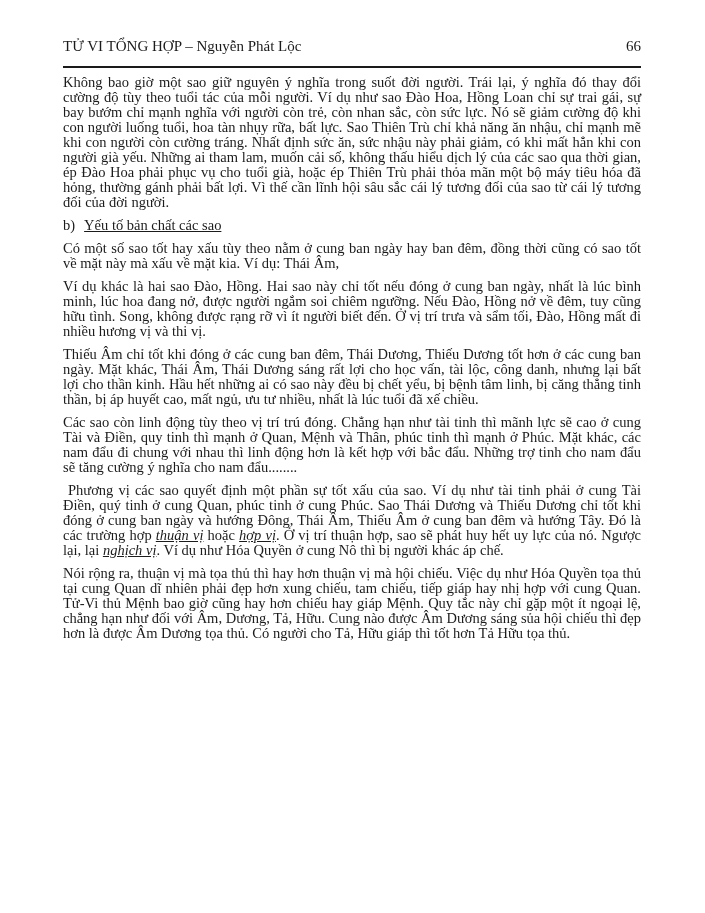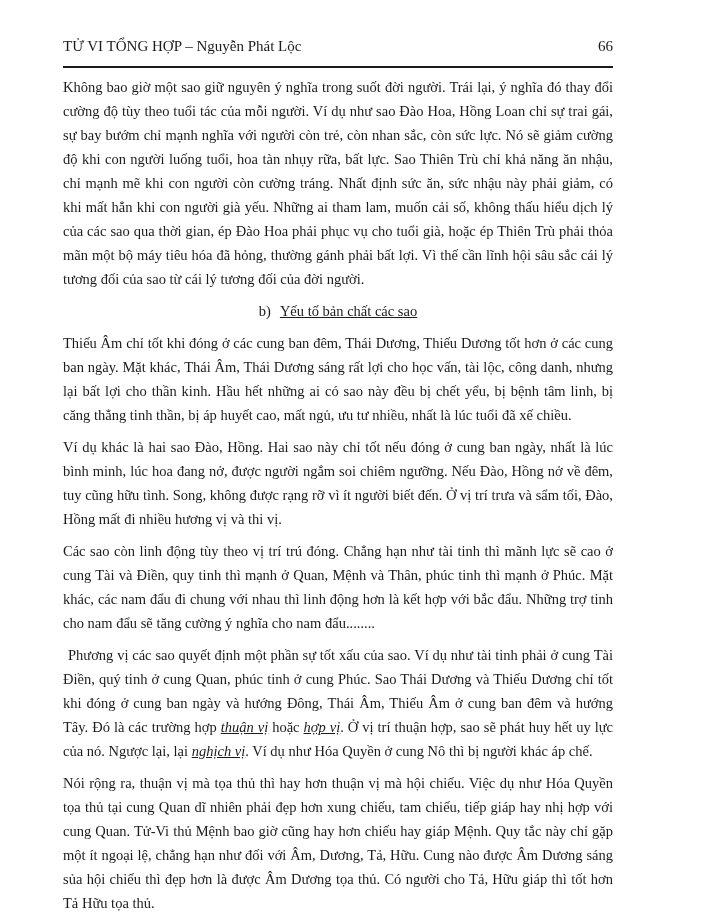--- a/index.html
+++ b/index.html
@@ -7,45 +7,45 @@
     padding: 0;
     background: #ffffff;
     width: 705px;
     height: 913px;
     overflow: hidden;
   }
   .page {
     box-sizing: border-box;
     width: 705px;
     height: 830px;
-    padding: 38px 92px 0 63px;
+    padding: 38px 64px 0 63px;
     background: #ffffff;
     color: #1b1b1b;
     font-family: "Liberation Serif", "DejaVu Serif", serif;
   }
   .page-header {
     display: flex;
     justify-content: space-between;
     align-items: baseline;
     font-size: 15px;
     margin-bottom: 11px;
   }
   .header-rule {
     border: none;
     border-top: 2px solid #1a1a1a;
     margin: 0 0 7px 0;
   }
   .body-text p {
     font-size: 14.5px;
-    line-height: 24px;
+    line-height: 15px;
     text-align: justify;
     margin: 0 0 8px 0;
   }
   .body-text p.section-heading {
-    text-align: center;
+    text-align: left;
     margin: 4px 0 8px 0;
   }
   .section-heading .marker {
     margin-right: 9px;
   }
   .section-heading .h-text {
     text-decoration: underline;
   }
   .iu {
     font-style: italic;
@@ -61,19 +61,20 @@
 
 <div class="page">
   <div class="page-header">
     <span>TỬ VI TỔNG HỢP – Nguyễn Phát Lộc</span>
     <span>66</span>
   </div>
   <hr class="header-rule">
   <div class="body-text">
       <p>Không bao giờ một sao giữ nguyên ý nghĩa trong suốt đời người.  Trái lại, ý nghĩa đó thay đổi cường độ tùy theo tuổi tác của mỗi người.  Ví dụ như sao Đào Hoa, Hồng Loan chỉ sự trai gái, sự bay bướm chỉ mạnh nghĩa với người còn trẻ, còn nhan sắc, còn sức lực.  Nó sẽ giảm cường độ khi con người luống tuổi, hoa tàn nhụy rữa, bất lực.  Sao Thiên Trù chỉ khả năng ăn nhậu, chỉ mạnh mẽ khi con người còn cường tráng.  Nhất định sức ăn, sức nhậu này phải giảm, có khi mất hẳn khi con người già yếu.  Những ai tham lam, muốn cải số, không thấu hiểu dịch lý của các sao qua thời gian, ép Đào Hoa phải phục vụ cho tuổi già, hoặc ép Thiên Trù phải thỏa mãn một bộ máy tiêu hóa đã hỏng, thường gánh phải bất lợi.  Vì thế cần lĩnh hội sâu sắc cái lý tương đối của sao từ cái lý tương đối của đời người.</p>
       <p class="section-heading"><span class="marker">b)</span><span class="h-text">Yếu tố bản chất các sao</span></p>
+      <p>Có một số sao tốt hay xấu tùy theo nằm ở cung ban ngày hay ban đêm, đồng thời cũng có sao tốt về mặt này mà xấu về mặt kia. Ví dụ: Thái Âm,</p>
+      <p>Ví dụ khác là hai sao Đào, Hồng. Hai sao này chỉ tốt nếu đóng ở cung ban ngày, nhất là lúc bình minh, lúc hoa đang nở, được người ngắm soi chiêm ngưỡng.  Nếu Đào, Hồng nở về đêm, tuy cũng hữu tình.  Song, không được rạng rỡ vì ít người biết đến.  Ở vị trí trưa và sẩm tối, Đào, Hồng mất đi nhiều hương vị và thi vị.</p>
       <p>Thiếu Âm chỉ tốt khi đóng ở các cung ban đêm, Thái Dương, Thiếu Dương tốt hơn ở các cung ban ngày.  Mặt khác, Thái Âm, Thái Dương sáng rất lợi  cho học vấn, tài lộc, công danh, nhưng lại bất lợi cho thần kinh.  Hầu hết những ai có sao này đều bị chết yểu, bị bệnh tâm linh, bị căng thẳng tinh thần, bị áp huyết cao, mất ngủ, ưu tư nhiều, nhất là lúc tuổi đã xế chiều.</p>
-      <p>Ví dụ khác là hai sao Đào, Hồng. Hai sao này chỉ tốt nếu đóng ở cung ban ngày, nhất là lúc bình minh, lúc hoa đang nở, được người ngắm soi chiêm ngưỡng.  Nếu Đào, Hồng nở về đêm, tuy cũng hữu tình.  Song, không được rạng rỡ vì ít người biết đến.  Ở vị trí trưa và sẩm tối, Đào, Hồng mất đi nhiều hương vị và thi vị.</p>
       <p>Các sao còn linh động tùy theo vị trí trú đóng.  Chẳng hạn như tài tinh thì mãnh lực sẽ cao ở cung Tài và Điền, quy tinh thì mạnh ở Quan, Mệnh và Thân, phúc tinh thì mạnh ở Phúc.  Mặt khác, các nam đẩu đi chung với nhau thì linh động hơn là kết hợp với bắc đẩu.  Những trợ tinh cho nam đẩu sẽ tăng cường ý nghĩa cho nam đẩu........</p>
       <p class="indent-sm">Phương vị các sao quyết định một phần sự tốt xấu của sao.  Ví dụ như tài tinh phải ở cung Tài Điền, quý tinh ở cung Quan, phúc tinh ở cung Phúc.  Sao Thái Dương và Thiếu Dương chỉ tốt khi đóng ở cung ban ngày và hướng Đông, Thái Âm, Thiếu Âm ở cung ban đêm và hướng Tây.  Đó là các trường hợp <span class="iu">thuận vị</span> hoặc <span class="iu">hợp vị</span>. Ở vị trí thuận hợp, sao sẽ phát huy hết uy lực của nó.  Ngược lại, lại <span class="iu">nghịch vị</span>.  Ví dụ như Hóa Quyền ở cung Nô thì bị người khác áp chế.</p>
       <p>Nói rộng ra, thuận vị mà tọa thủ thì hay hơn thuận vị mà hội chiếu.  Việc dụ như Hóa Quyền tọa thủ tại cung Quan dĩ nhiên phải đẹp hơn xung chiếu, tam chiếu, tiếp giáp hay nhị hợp với cung Quan.  Tử-Vi thủ Mệnh bao giờ cũng hay hơn chiếu hay giáp Mệnh.  Quy tắc này chỉ gặp một ít ngoại lệ, chẳng hạn như đối với Âm, Dương, Tả, Hữu.  Cung nào được Âm Dương sáng sủa hội chiếu thì đẹp hơn là được Âm Dương tọa thủ.  Có người cho Tả, Hữu giáp thì tốt hơn Tả Hữu tọa thủ.</p>
     </div>
 </div>
 
 </body></html>

